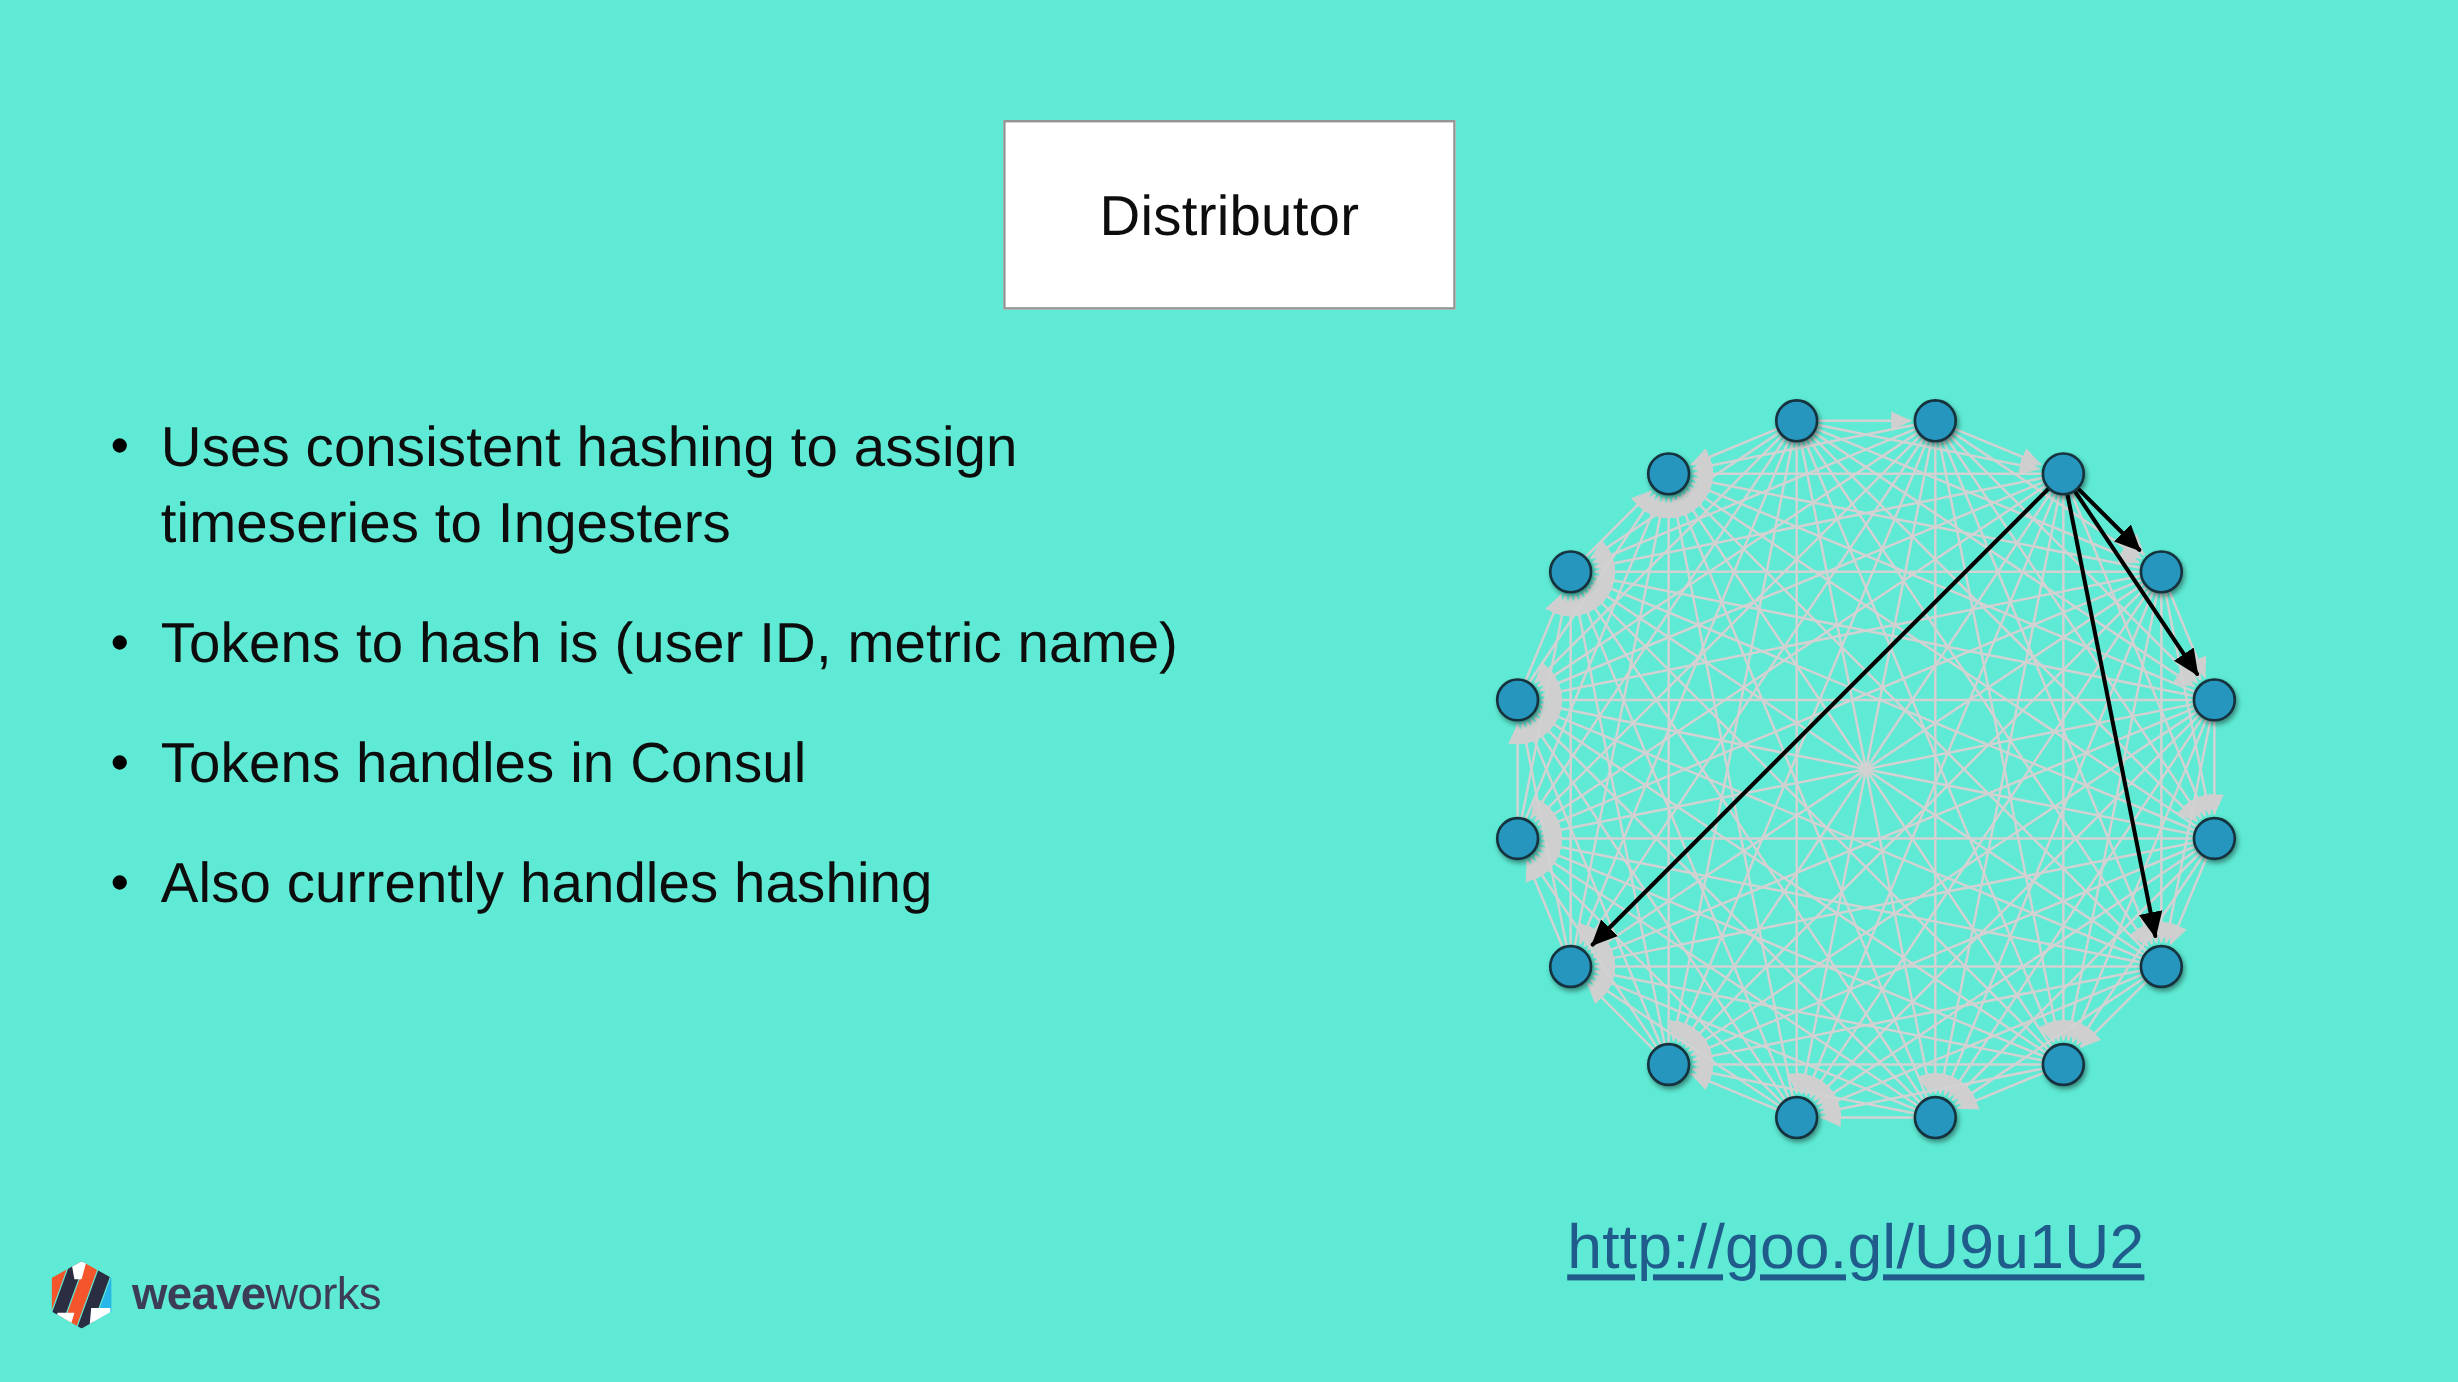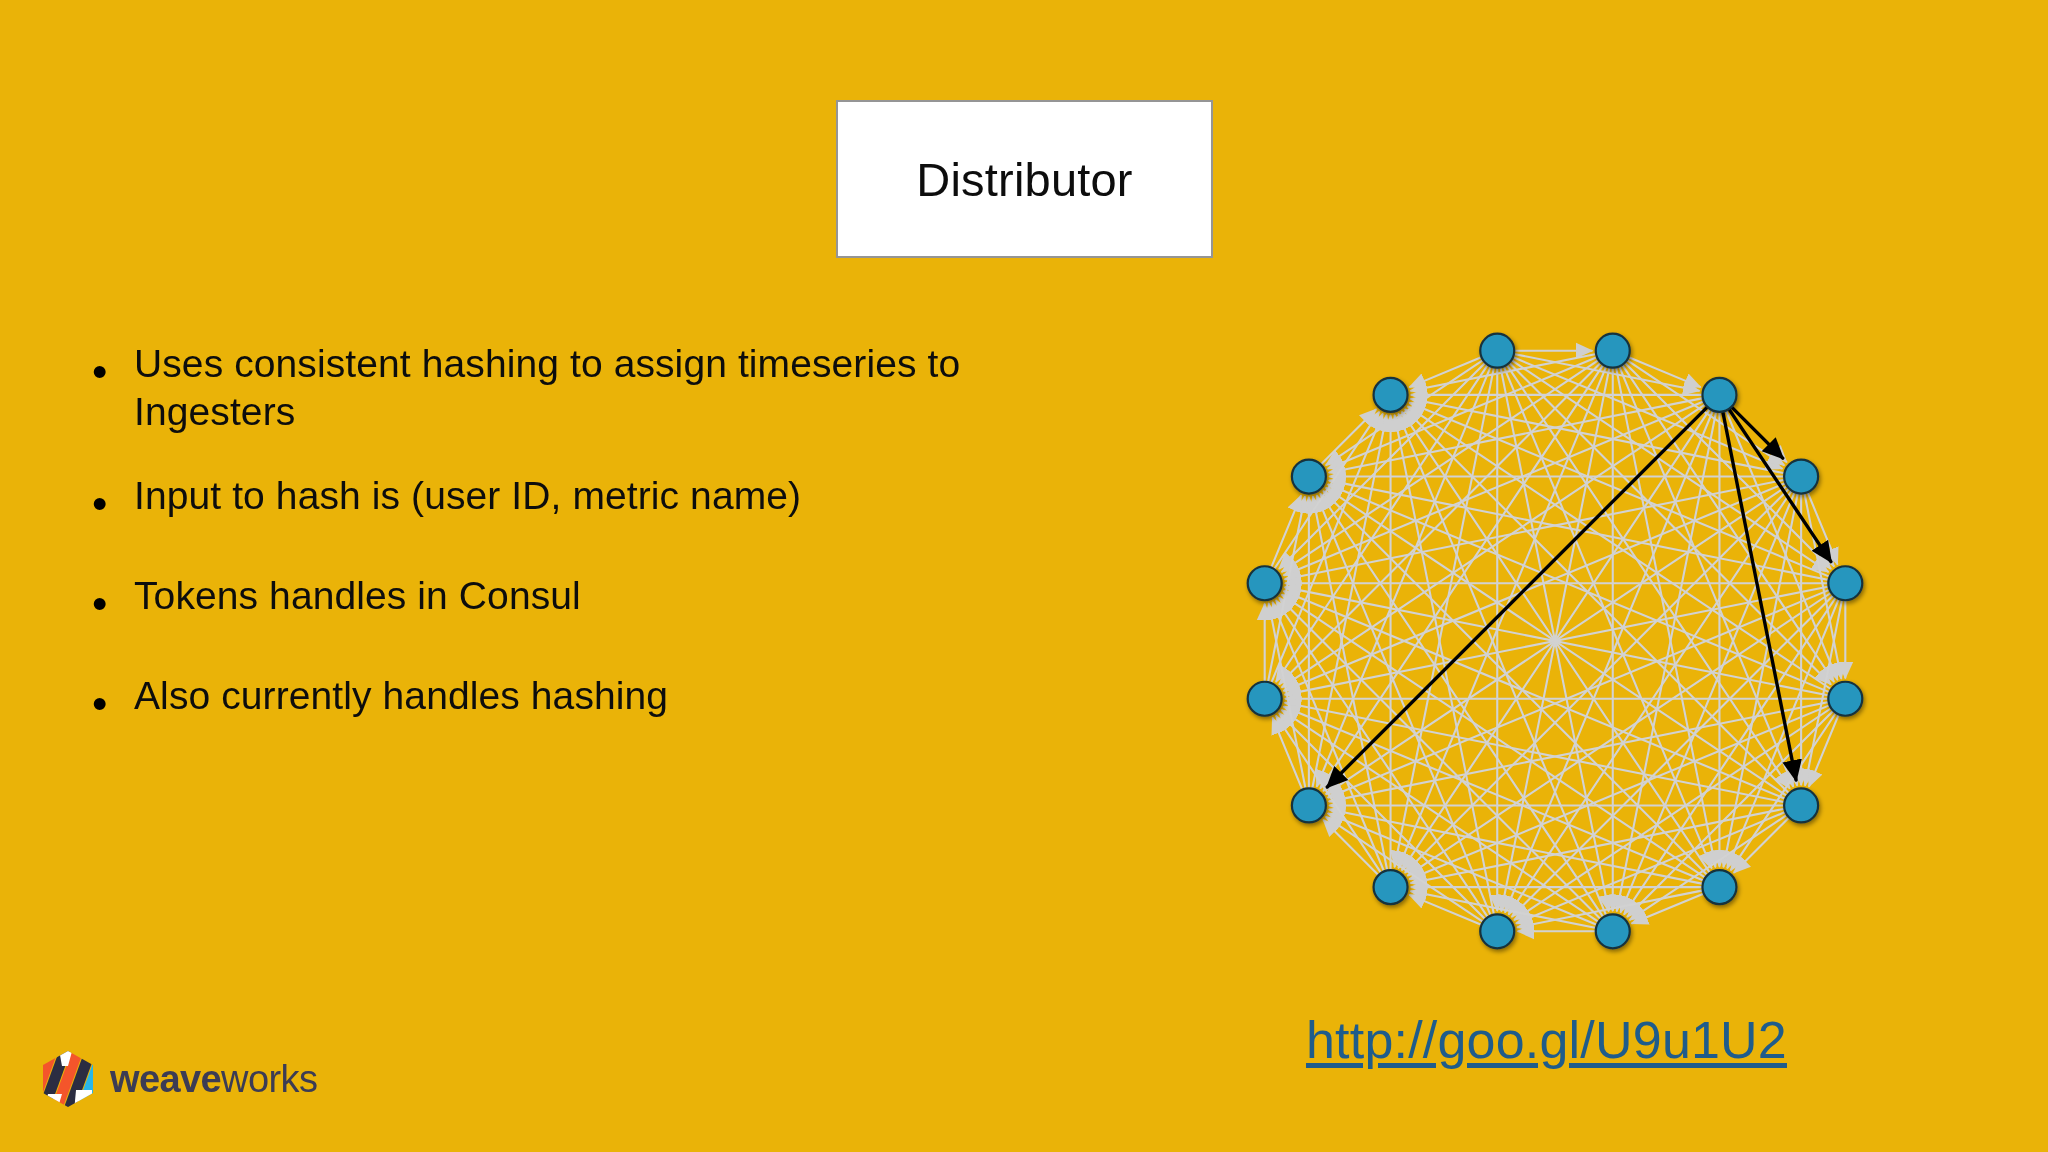--- a/index.html
+++ b/index.html
@@ -9,21 +9,21 @@
     background: #ffffff;
   }
   body {
     font-family: "Liberation Sans", sans-serif;
     color: #000000;
   }
   #slide {
     position: relative;
     width: 2048px;
     height: 1152px;
-    background: #eab308;
+    background: #5eead4;
     overflow: hidden;
   }
 
   
   #title-box {
     position: absolute;
     left: 836px;
     top: 100px;
     width: 377px;
     height: 158px;
@@ -60,22 +60,22 @@
     width: 48px;
     font-size: 44px;
     line-height: 64px;
     color: #000000;
     text-align: left;
     padding-left: 6px;
     box-sizing: border-box;
   }
   .bullet-text {
     flex: 1 1 auto;
-    font-size: 39px;
-    line-height: 48px;
+    font-size: 47px;
+    line-height: 64px;
     color: #0d0d0d;
     letter-spacing: 0.1px;
   }
 
   
   #ring-wrap {
     position: absolute;
     left: 1195px;
     top: 285px;
     width: 720px;
@@ -127,21 +127,21 @@
     <span id="title-text">Distributor</span>
   </div>
 
   <div id="bullets">
     <div class="bullet-row">
       <span class="bullet-dot">•</span>
       <span class="bullet-text">Uses consistent hashing to assign timeseries to Ingesters</span>
     </div>
     <div class="bullet-row">
       <span class="bullet-dot">•</span>
-      <span class="bullet-text">Input to hash is (user ID, metric name)</span>
+      <span class="bullet-text">Tokens to hash is (user ID, metric name)</span>
     </div>
     <div class="bullet-row">
       <span class="bullet-dot">•</span>
       <span class="bullet-text">Tokens handles in Consul</span>
     </div>
     <div class="bullet-row">
       <span class="bullet-dot">•</span>
       <span class="bullet-text">Also currently handles hashing</span>
     </div>
   </div>

